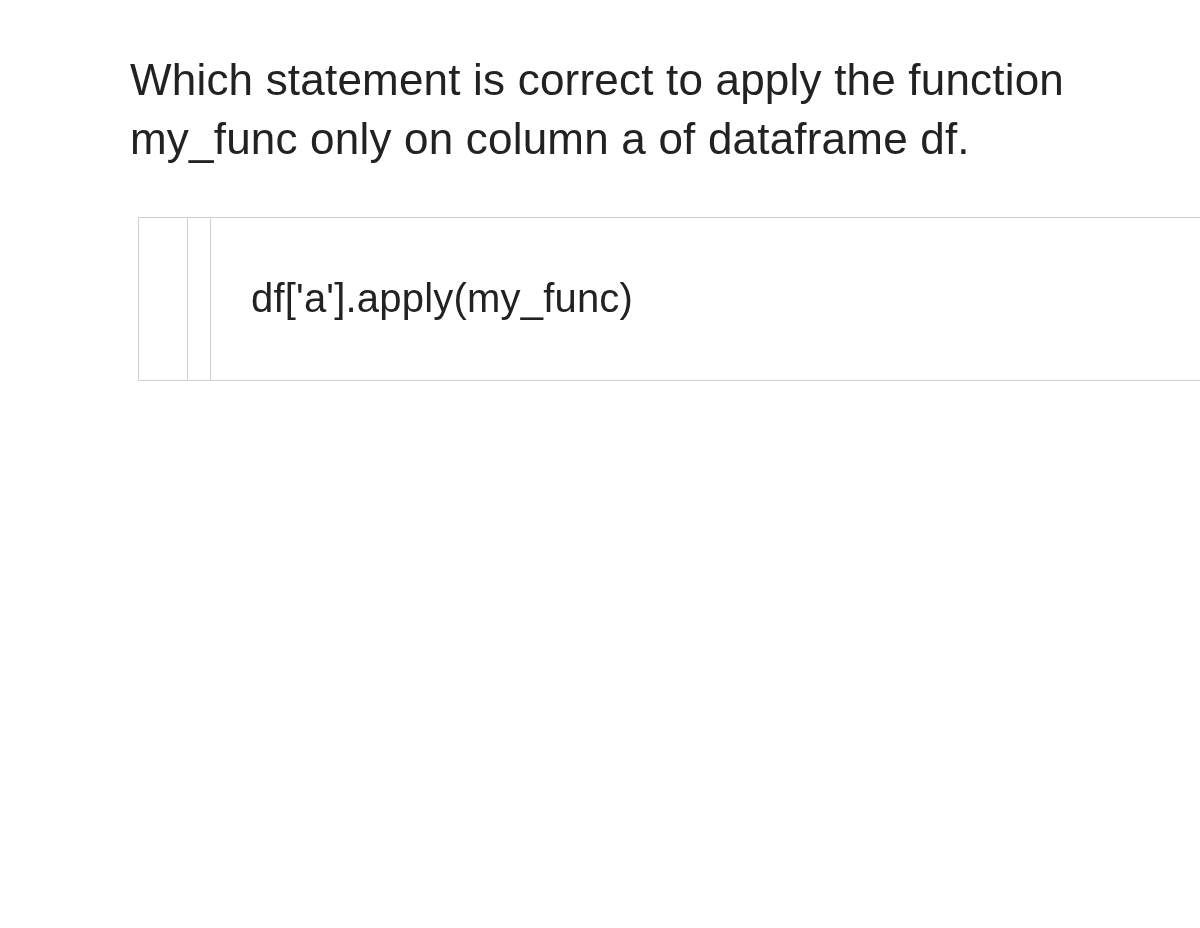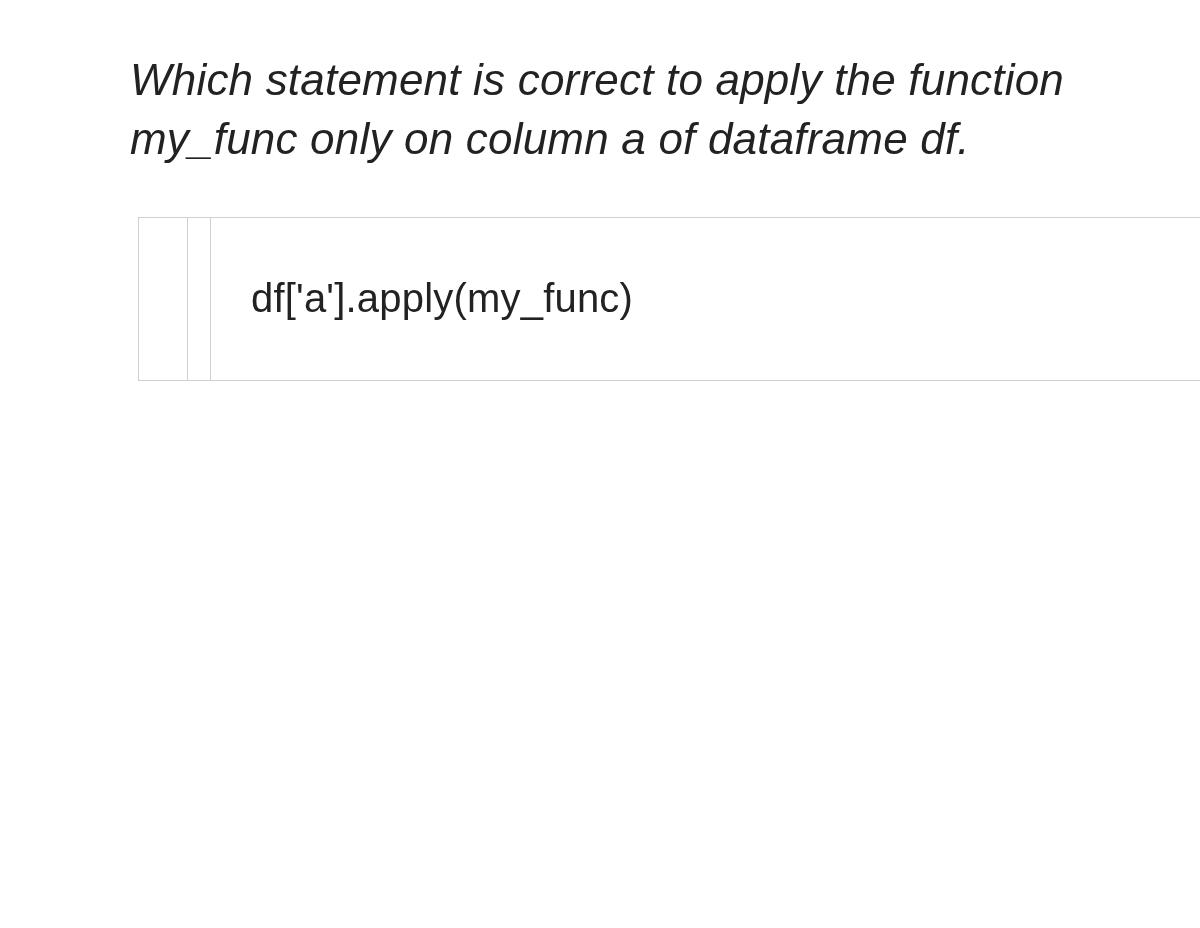--- a/index.html
+++ b/index.html
@@ -15,21 +15,20 @@
     box-sizing: border-box;
     padding: 50px 120px 0 130px;
   }
   .question {
     font-size: 44px;
     line-height: 1.35;
     letter-spacing: 0.2px;
     margin: 0 0 48px 0;
     font-weight: 400;
     color: #222;
-    font-style: italic;
   }
   .options-table {
     border-collapse: collapse;
     width: 1123px;
     margin-left: 8px;
     padding-left: 6px;
   }
   .options-table td {
     border: 1px solid #d0d0d0;
     height: 160px;

